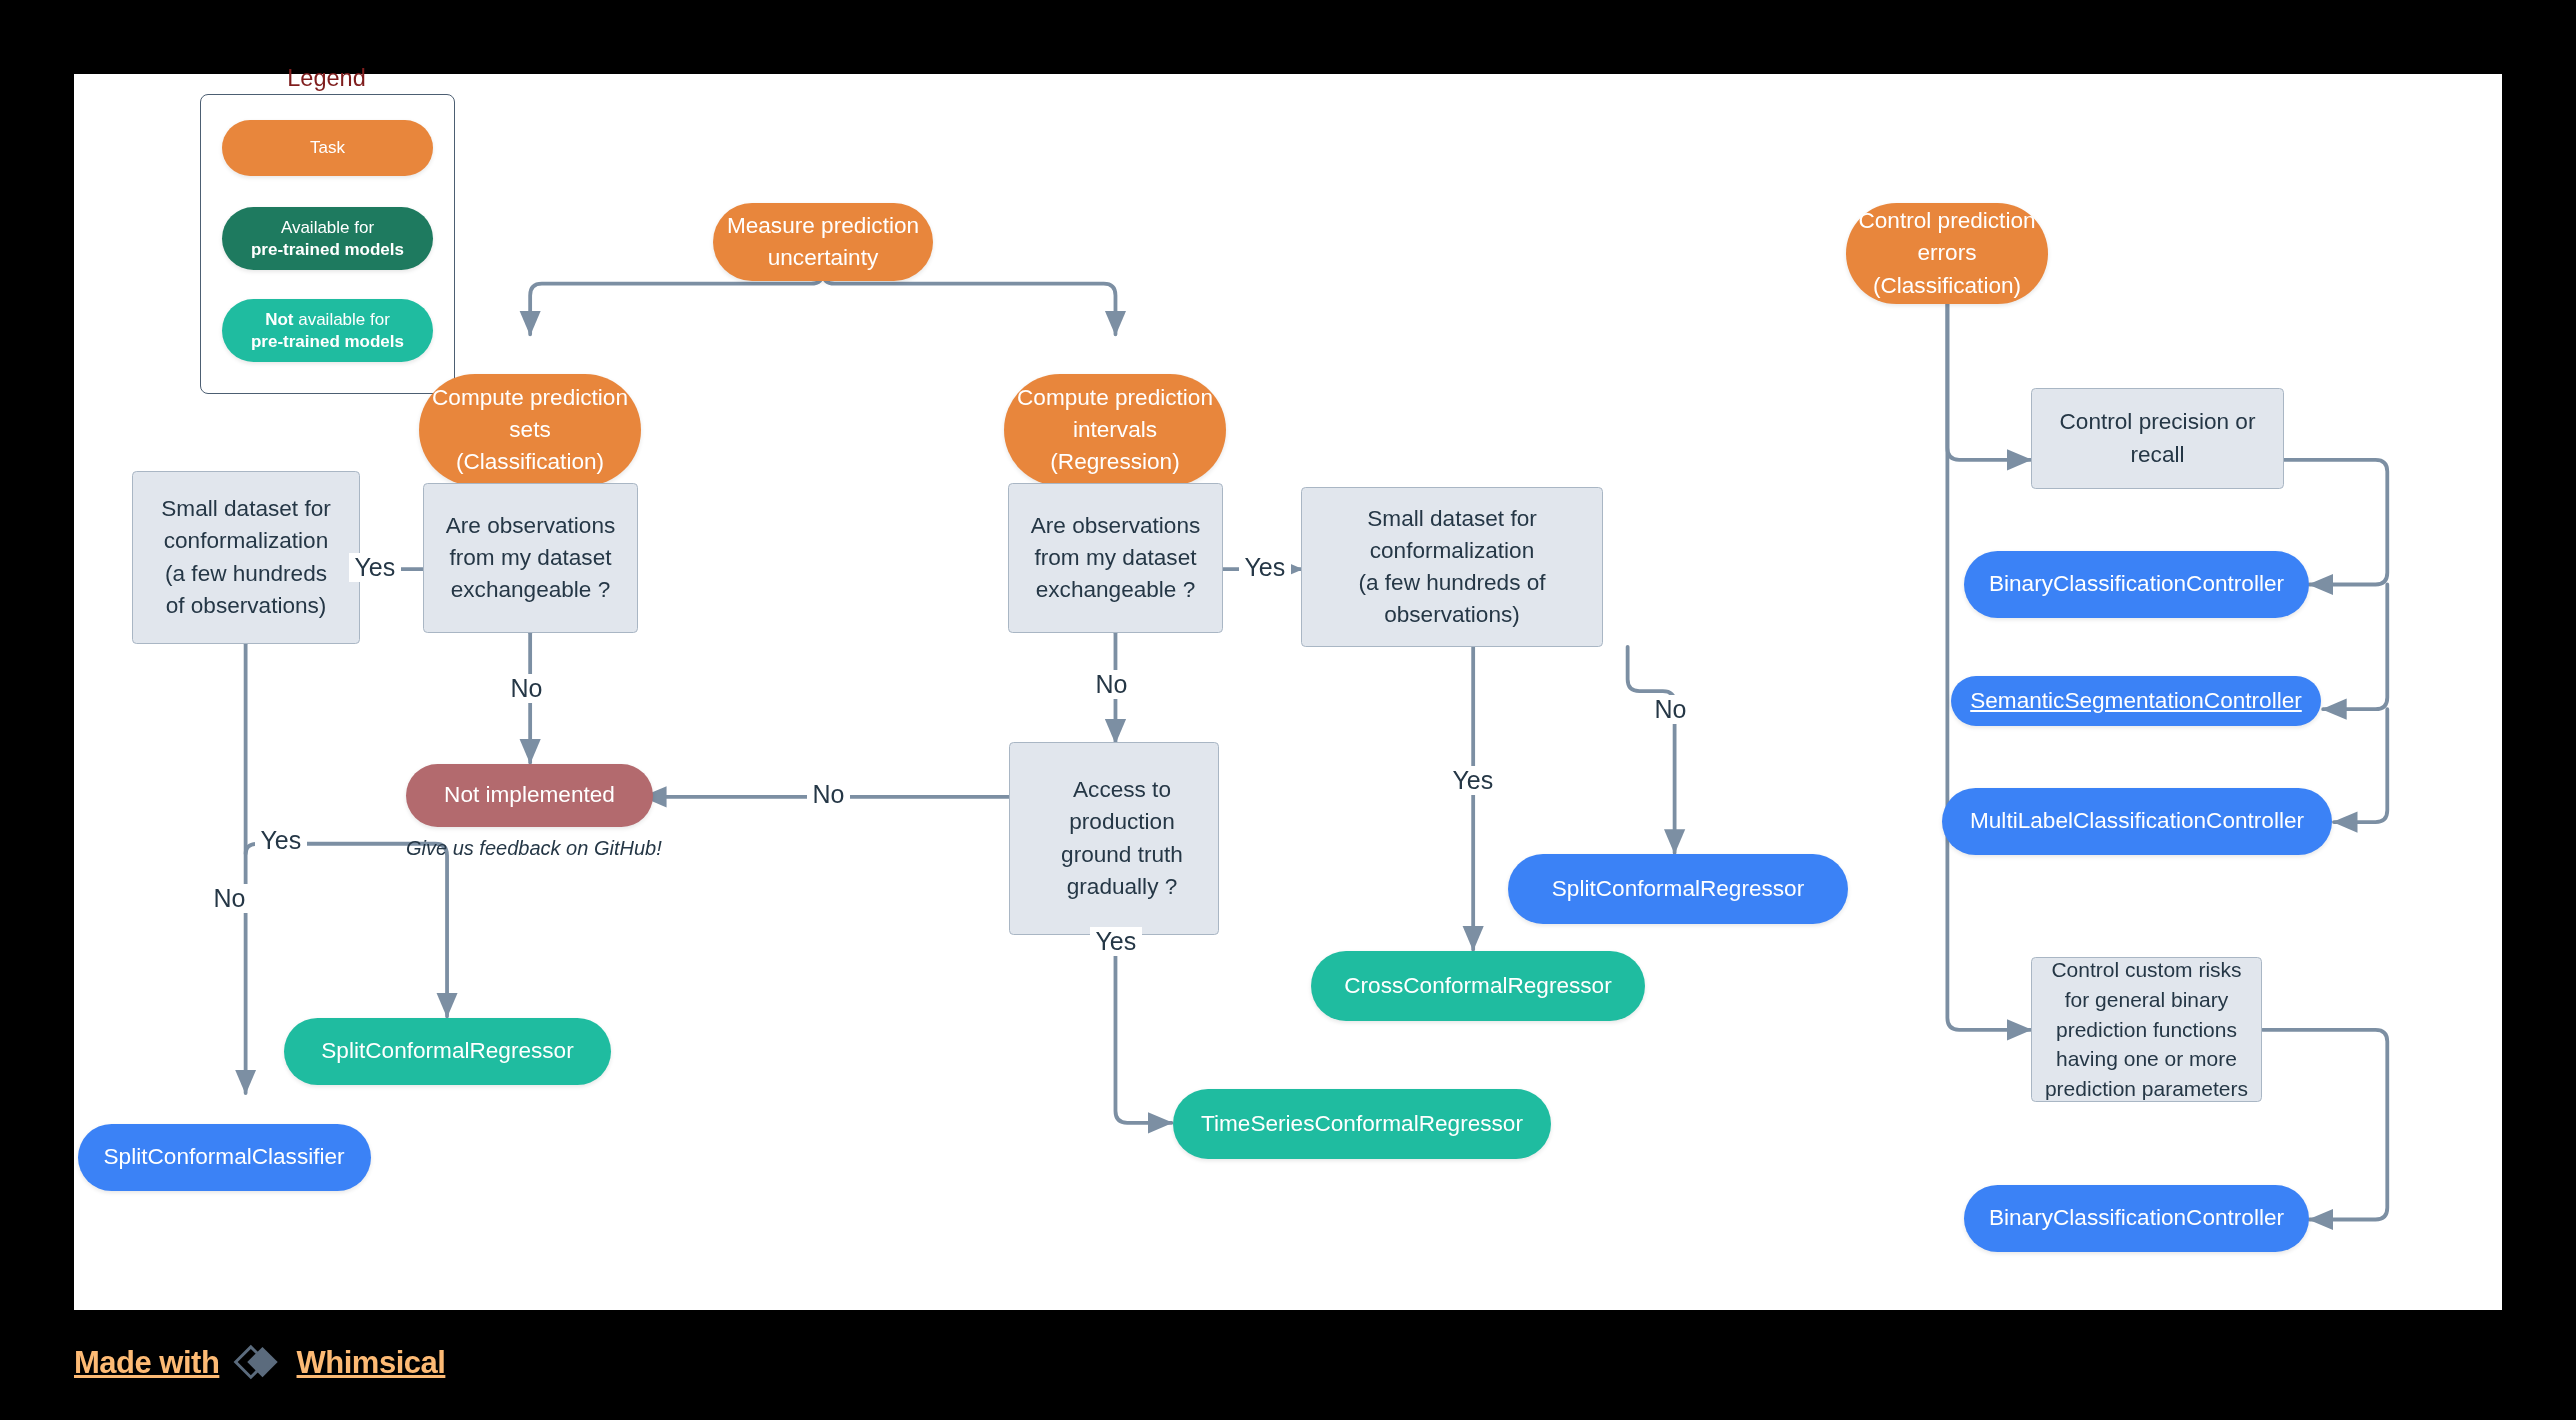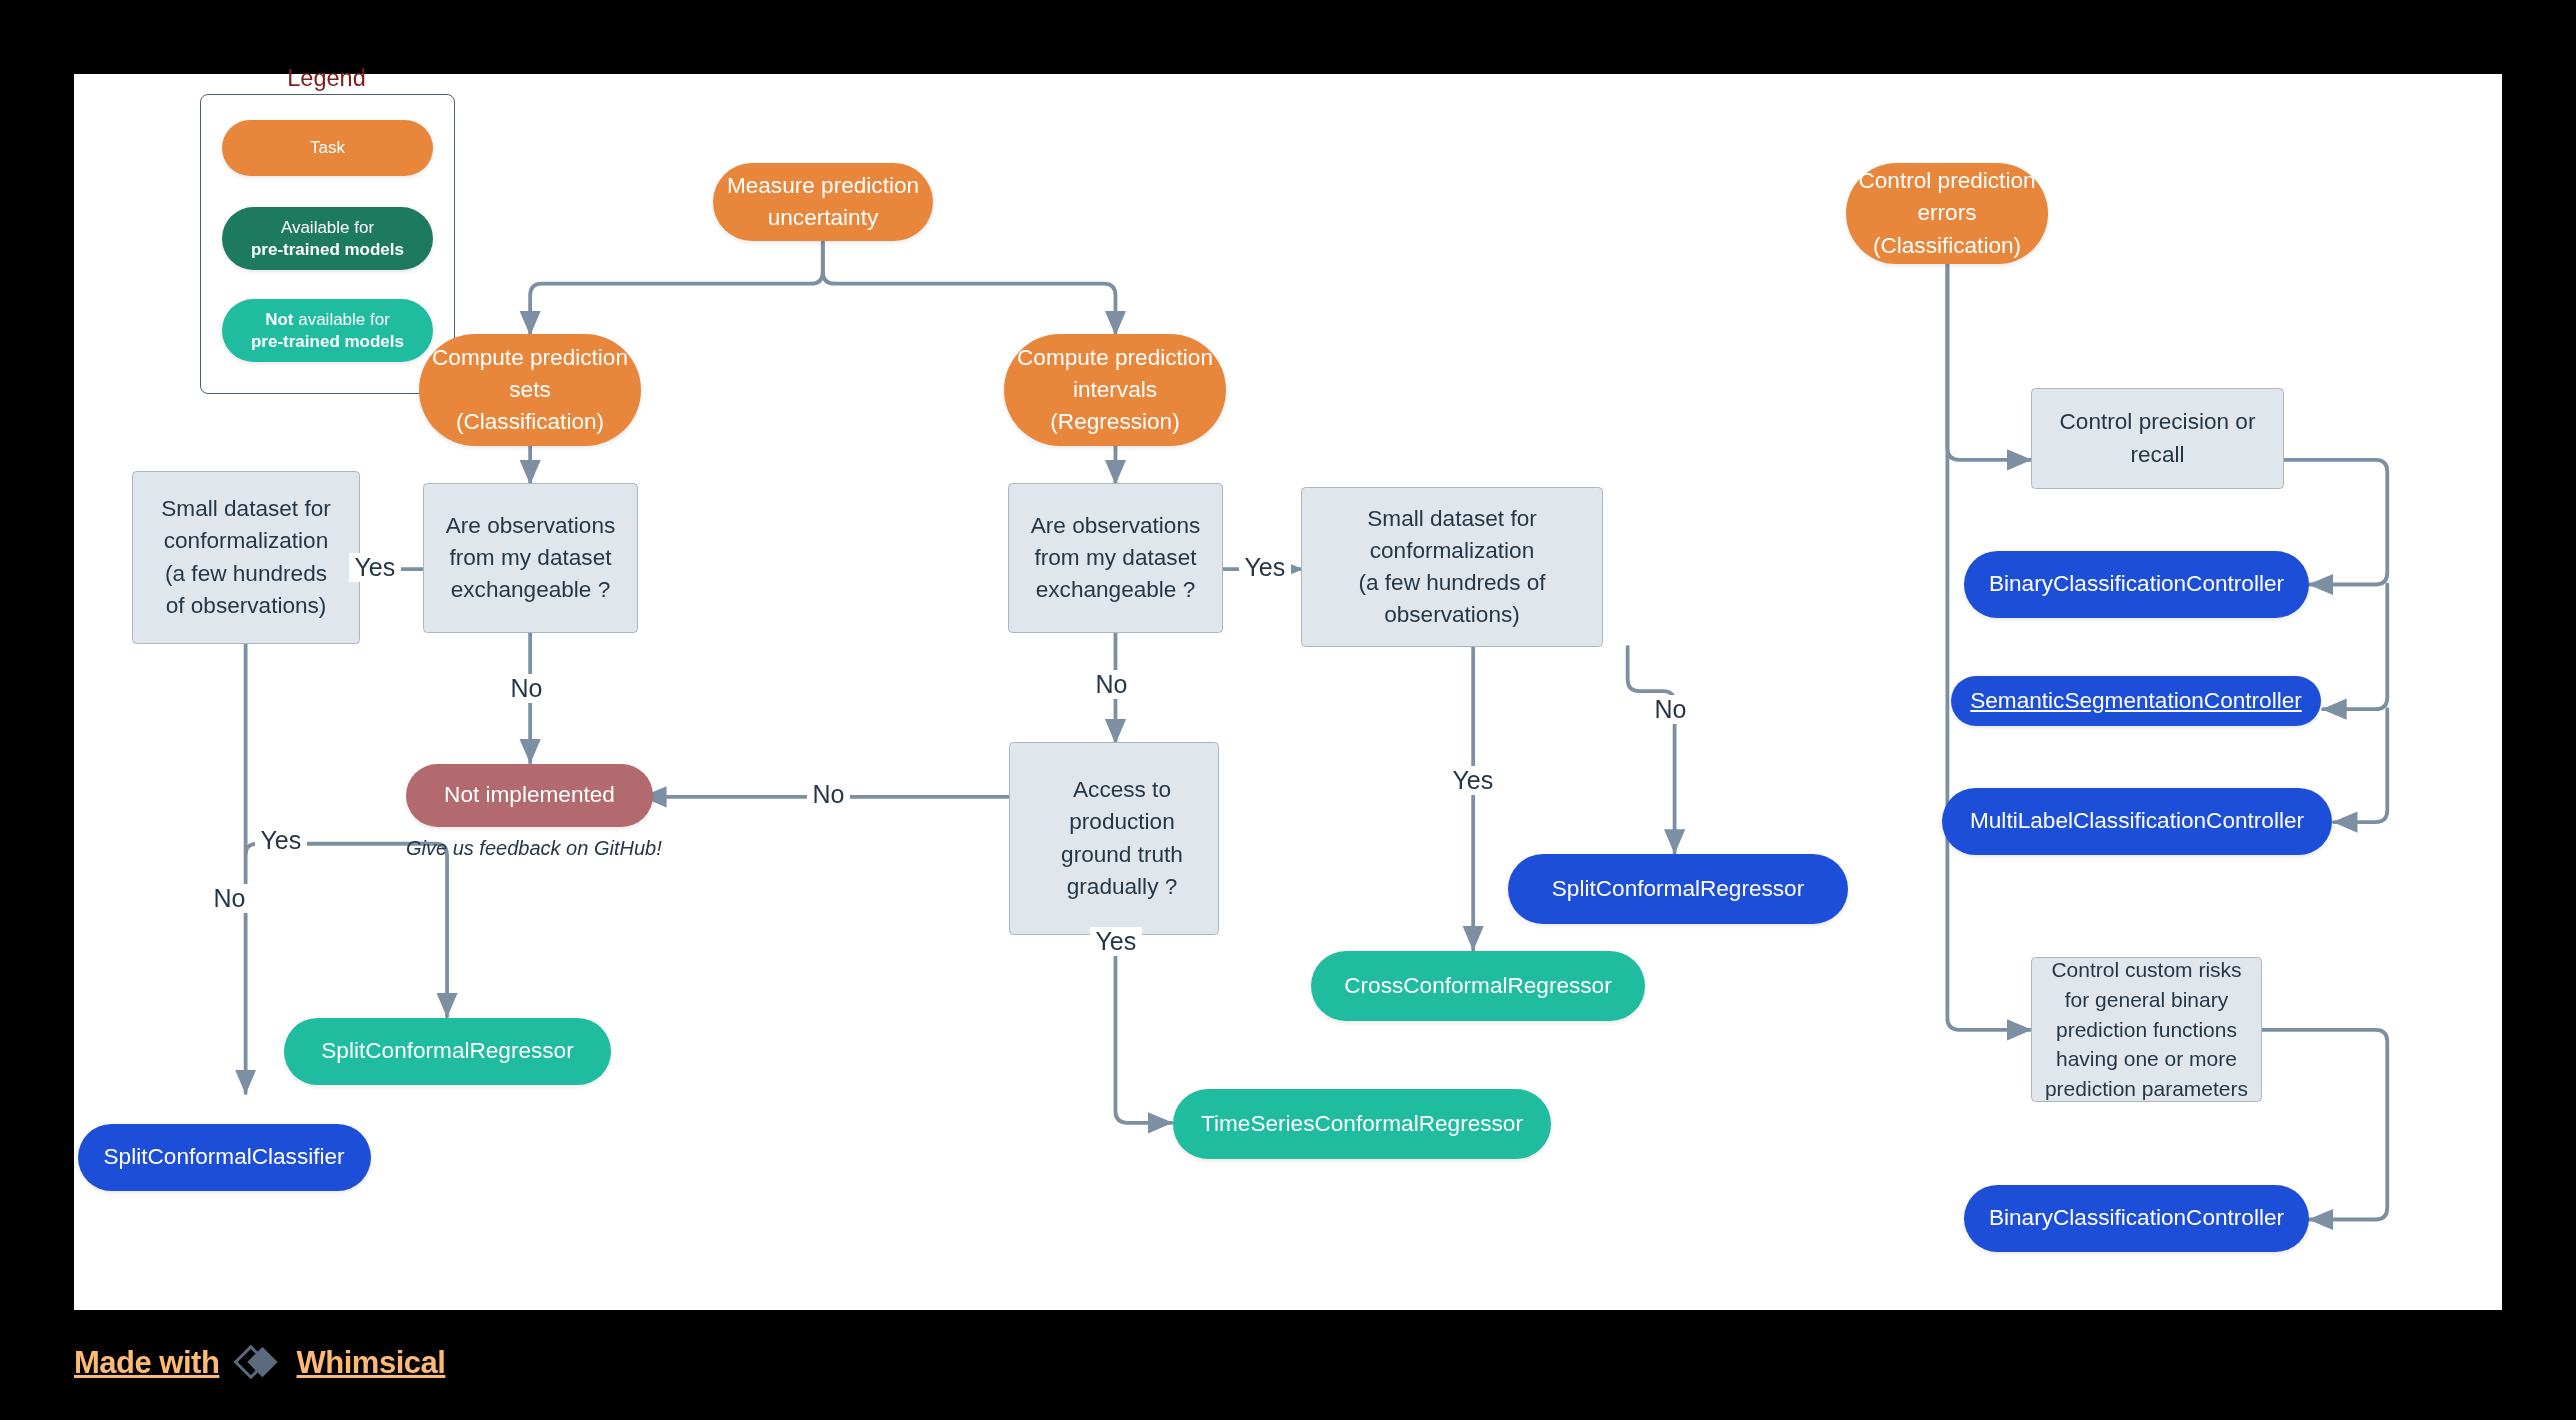--- a/index.html
+++ b/index.html
@@ -8,31 +8,31 @@
   #canvas{position:absolute;left:74px;top:74px;width:2428px;height:1236px;background:#fff;}
   #stage{position:absolute;left:0;top:0;width:2428px;height:1236px;}
 
   svg#edges{position:absolute;left:0;top:0;width:2428px;height:1236px;pointer-events:none;}
 
   .node{position:absolute;box-sizing:border-box;display:flex;align-items:center;
         justify-content:center;text-align:center;line-height:1.42;}
 
   
   .task{background:#E8863C;color:#fff;border-radius:902px;font-size:22.6px;
-        box-shadow:0 1.8px 4.5px rgba(0,0,0,.10);}
+        box-shadow:0 1.8px 4.5px rgba(0,0,0,.10);margin-top:40px;}
   .task.r20{border-radius:43px;}
 
   
   .decision{background:#E1E6ED;border:1.4px solid #A9B6C4;border-radius:4.5px;
             color:#253746;font-size:22.6px;}
 
   
   .pill{border-radius:902px;color:#fff;font-size:22.6px;
         box-shadow:0 1.8px 4.5px rgba(0,0,0,.10);}
-  .pill.dark{background:#1d4ed8;}
+  .pill.dark{background:#3b82f6;}
   .pill.teal{background:#1FBCA0;}
   .pill.red{background:#B36A6E;}
 
   
   #legend-title{position:absolute;left:126px;top:-9px;width:253px;text-align:center;
                 font-size:23.5px;color:#7f1d1d;}
   #legend-box{position:absolute;left:126px;top:20px;width:253px;height:298px;
               background:#fff;border:1.8px solid #4C5E72;border-radius:8px;}
   .legend-pill{position:absolute;left:21px;width:211px;border-radius:902px;color:#fff;
                display:flex;flex-direction:column;align-items:center;justify-content:center;

